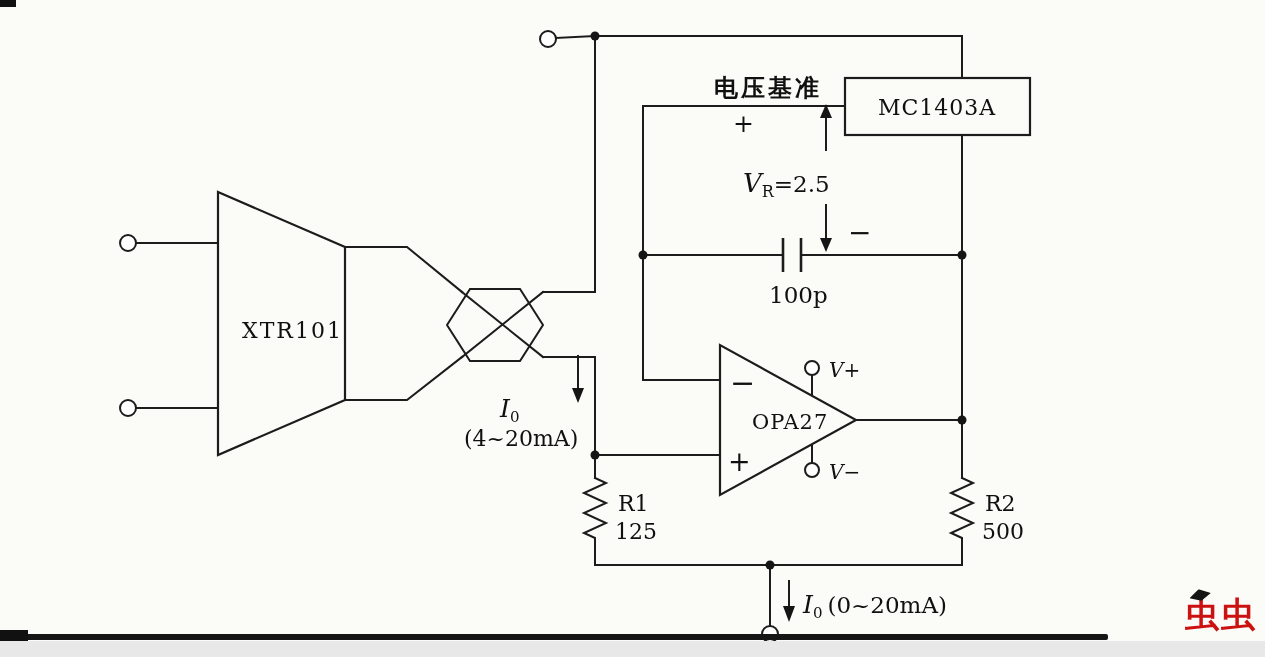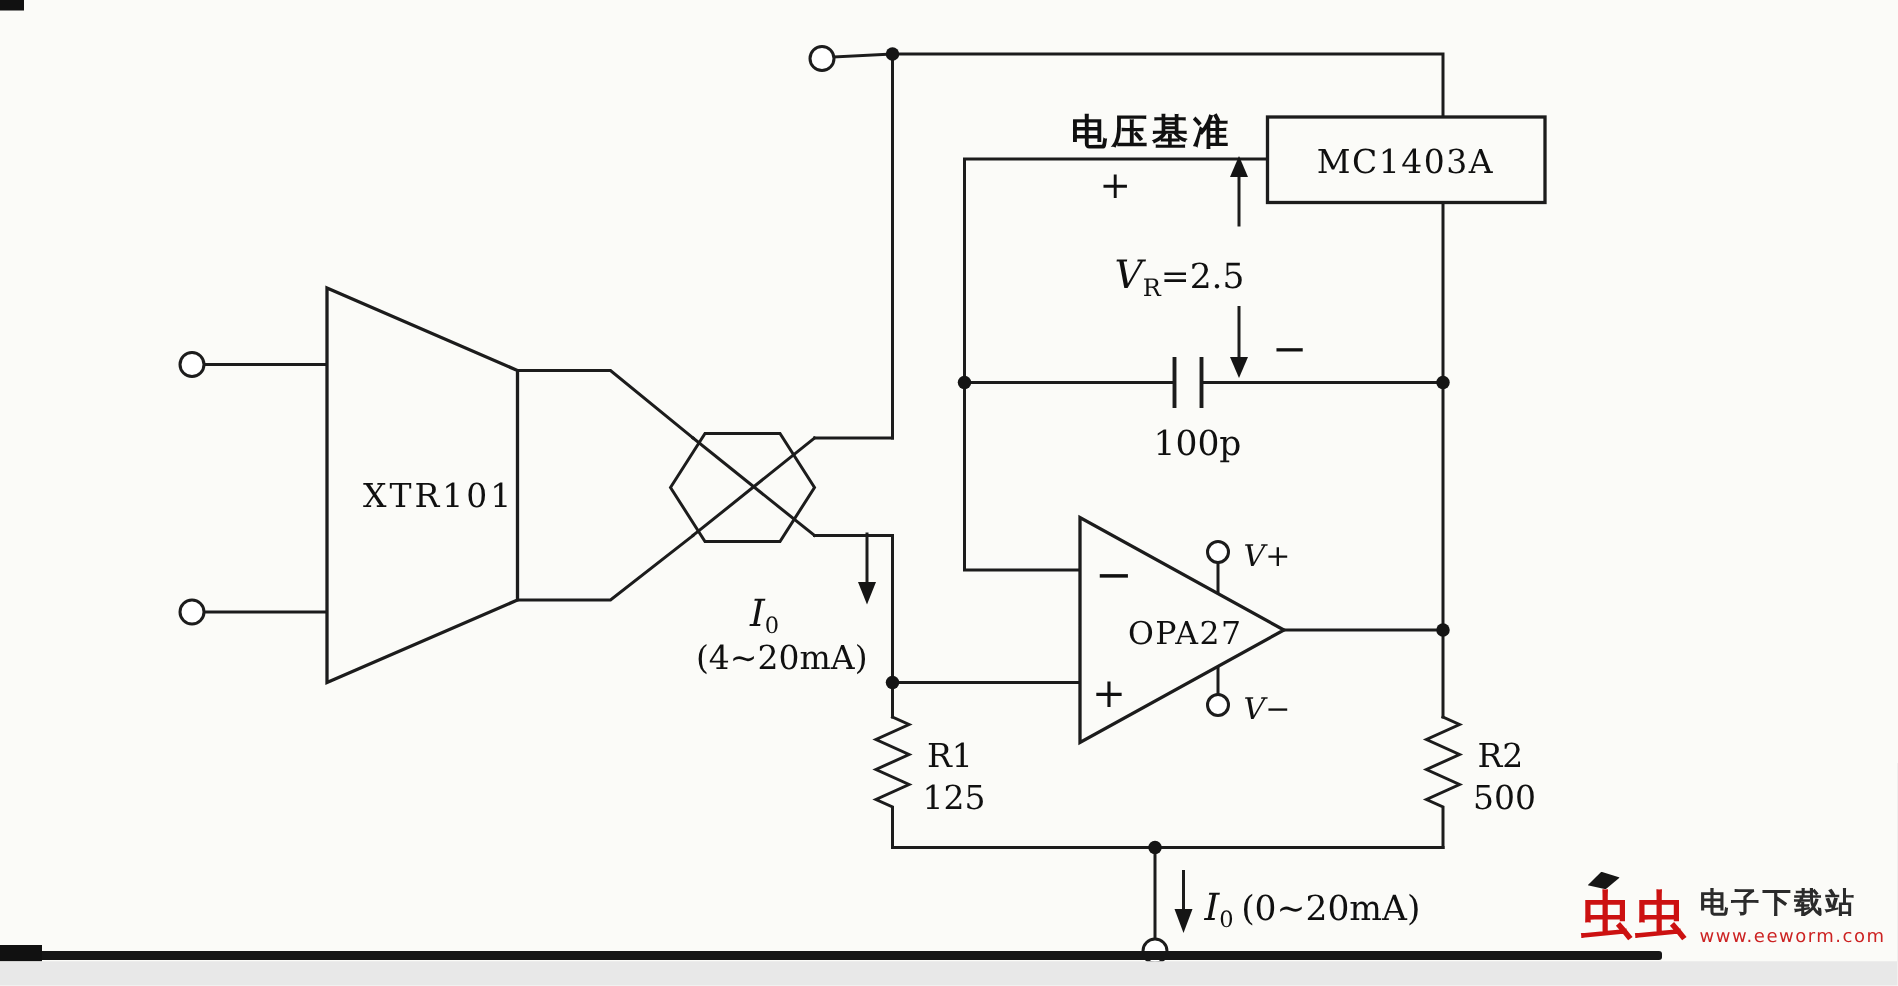--- a/index.html
+++ b/index.html
@@ -138,24 +138,20 @@
 
     <text x="803" y="613"><tspan class="it" font-size="25">I</tspan><tspan font-size="15" dy="5">0</tspan><tspan font-size="23" dy="-5" dx="5">(0~20mA)</tspan></text>
 
     <text x="242" y="338" font-size="22" letter-spacing="2">XTR101</text>
   </svg>
 
   <div class="watermark">
     <div class="wm-row">
       <span class="wm-cap"></span>
       <span class="wm-brand" style="color: rgb(204, 17, 17);">虫虫</span>
-      <div class="wm-right">
-        <span class="wm-site">电子下载站</span>
-        <span class="wm-url" style="color: rgb(204, 34, 34);">www.eeworm.com</span>
-      </div>
     </div>
   </div>
 
   <div class="scan-bottom"></div>
   <div class="scan-blob"></div>
   <div class="scan-corner"></div>
 
 </div>
 
 </body></html>

